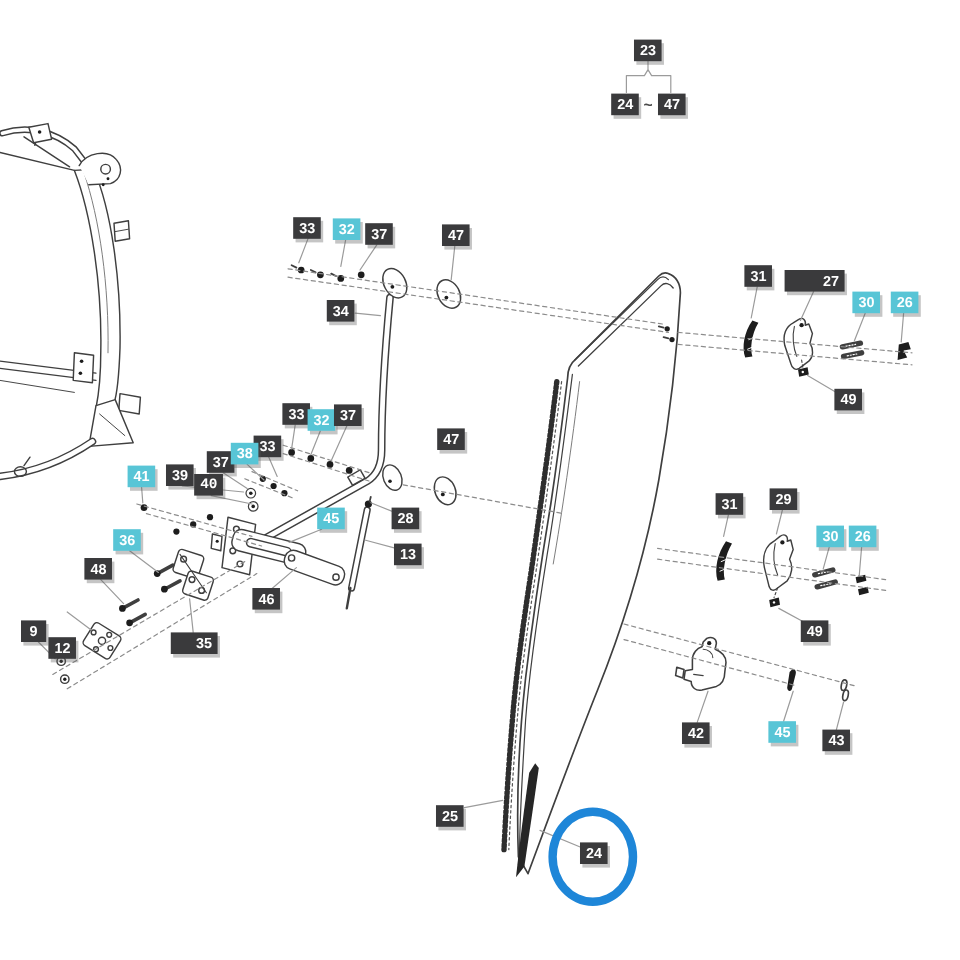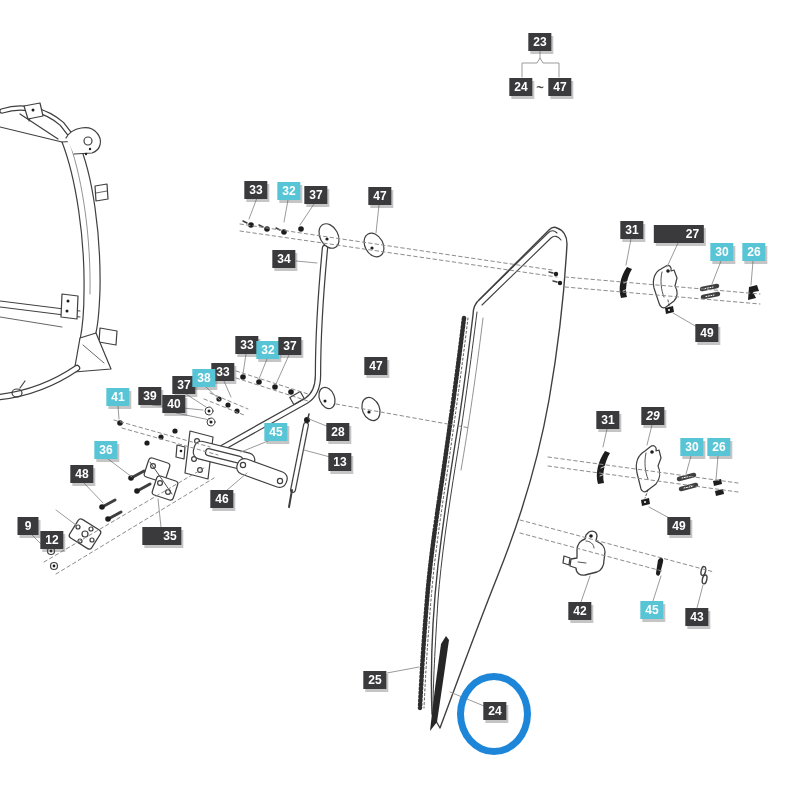--- a/index.html
+++ b/index.html
@@ -308,32 +308,32 @@
       <div class="badge dark" style="left: 707px; top: 333px;">49</div>
       <div class="badge dark" style="left: 247px; top: 345px;">33</div>
       <div class="badge cyan" style="left: 268px; top: 350px;">32</div>
       <div class="badge dark" style="left: 290px; top: 346px;">37</div>
       <div class="badge dark" style="left: 223px; top: 372px;">33</div>
       <div class="badge dark" style="left: 184px; top: 385px;">37</div>
       <div class="badge cyan" style="left: 204px; top: 378px;">38</div>
       <div class="badge dark" style="left: 376px; top: 366px;">47</div>
       <div class="badge cyan" style="left: 118px; top: 397px;">41</div>
       <div class="badge dark" style="left: 150px; top: 396px;">39</div>
-      <div class="badge dark" style="left: 174px; top: 404px;">40</div>
+      <div class="badge dark" style="left: 174px; top: 404px; font-family: Liberation Mono, monospace;">40</div>
       <div class="badge cyan" style="left: 276px; top: 432px;">45</div>
       <div class="badge dark" style="left: 338px; top: 432px;">28</div>
       <div class="badge dark" style="left: 340px; top: 462px;">13</div>
       <div class="badge cyan" style="left: 106px; top: 450px;">36</div>
       <div class="badge dark" style="left: 82px; top: 474px;">48</div>
       <div class="badge dark" style="left: 52px; top: 501px; margin-top: 39px;">12</div>
       <div class="badge dark" style="left: 28px; top: 526px;">9</div>
       <div class="badge dark" style="left: 162px; top: 536px; padding-left: 21px;">35</div>
       <div class="badge dark" style="left: 222px; top: 499px;">46</div>
       <div class="badge dark" style="left: 608px; top: 420px;">31</div>
-      <div class="badge dark" style="left: 653px; top: 416px; font-style: italic;">29</div>
+      <div class="badge dark" style="left: 653px; top: 416px;">29</div>
       <div class="badge cyan" style="left: 692px; top: 447px;">30</div>
       <div class="badge cyan" style="left: 719px; top: 447px;">26</div>
       <div class="badge dark" style="left: 679px; top: 526px;">49</div>
       <div class="badge dark" style="left: 580px; top: 611px;">42</div>
       <div class="badge cyan" style="left: 652px; top: 610px;">45</div>
       <div class="badge dark" style="left: 697px; top: 617px;">43</div>
       <div class="badge dark" style="left: 375px; top: 680px; text-align: center;">25</div>
       <div class="badge dark" style="left: 495px; top: 711px;">24</div>
     </div>
 </div>

